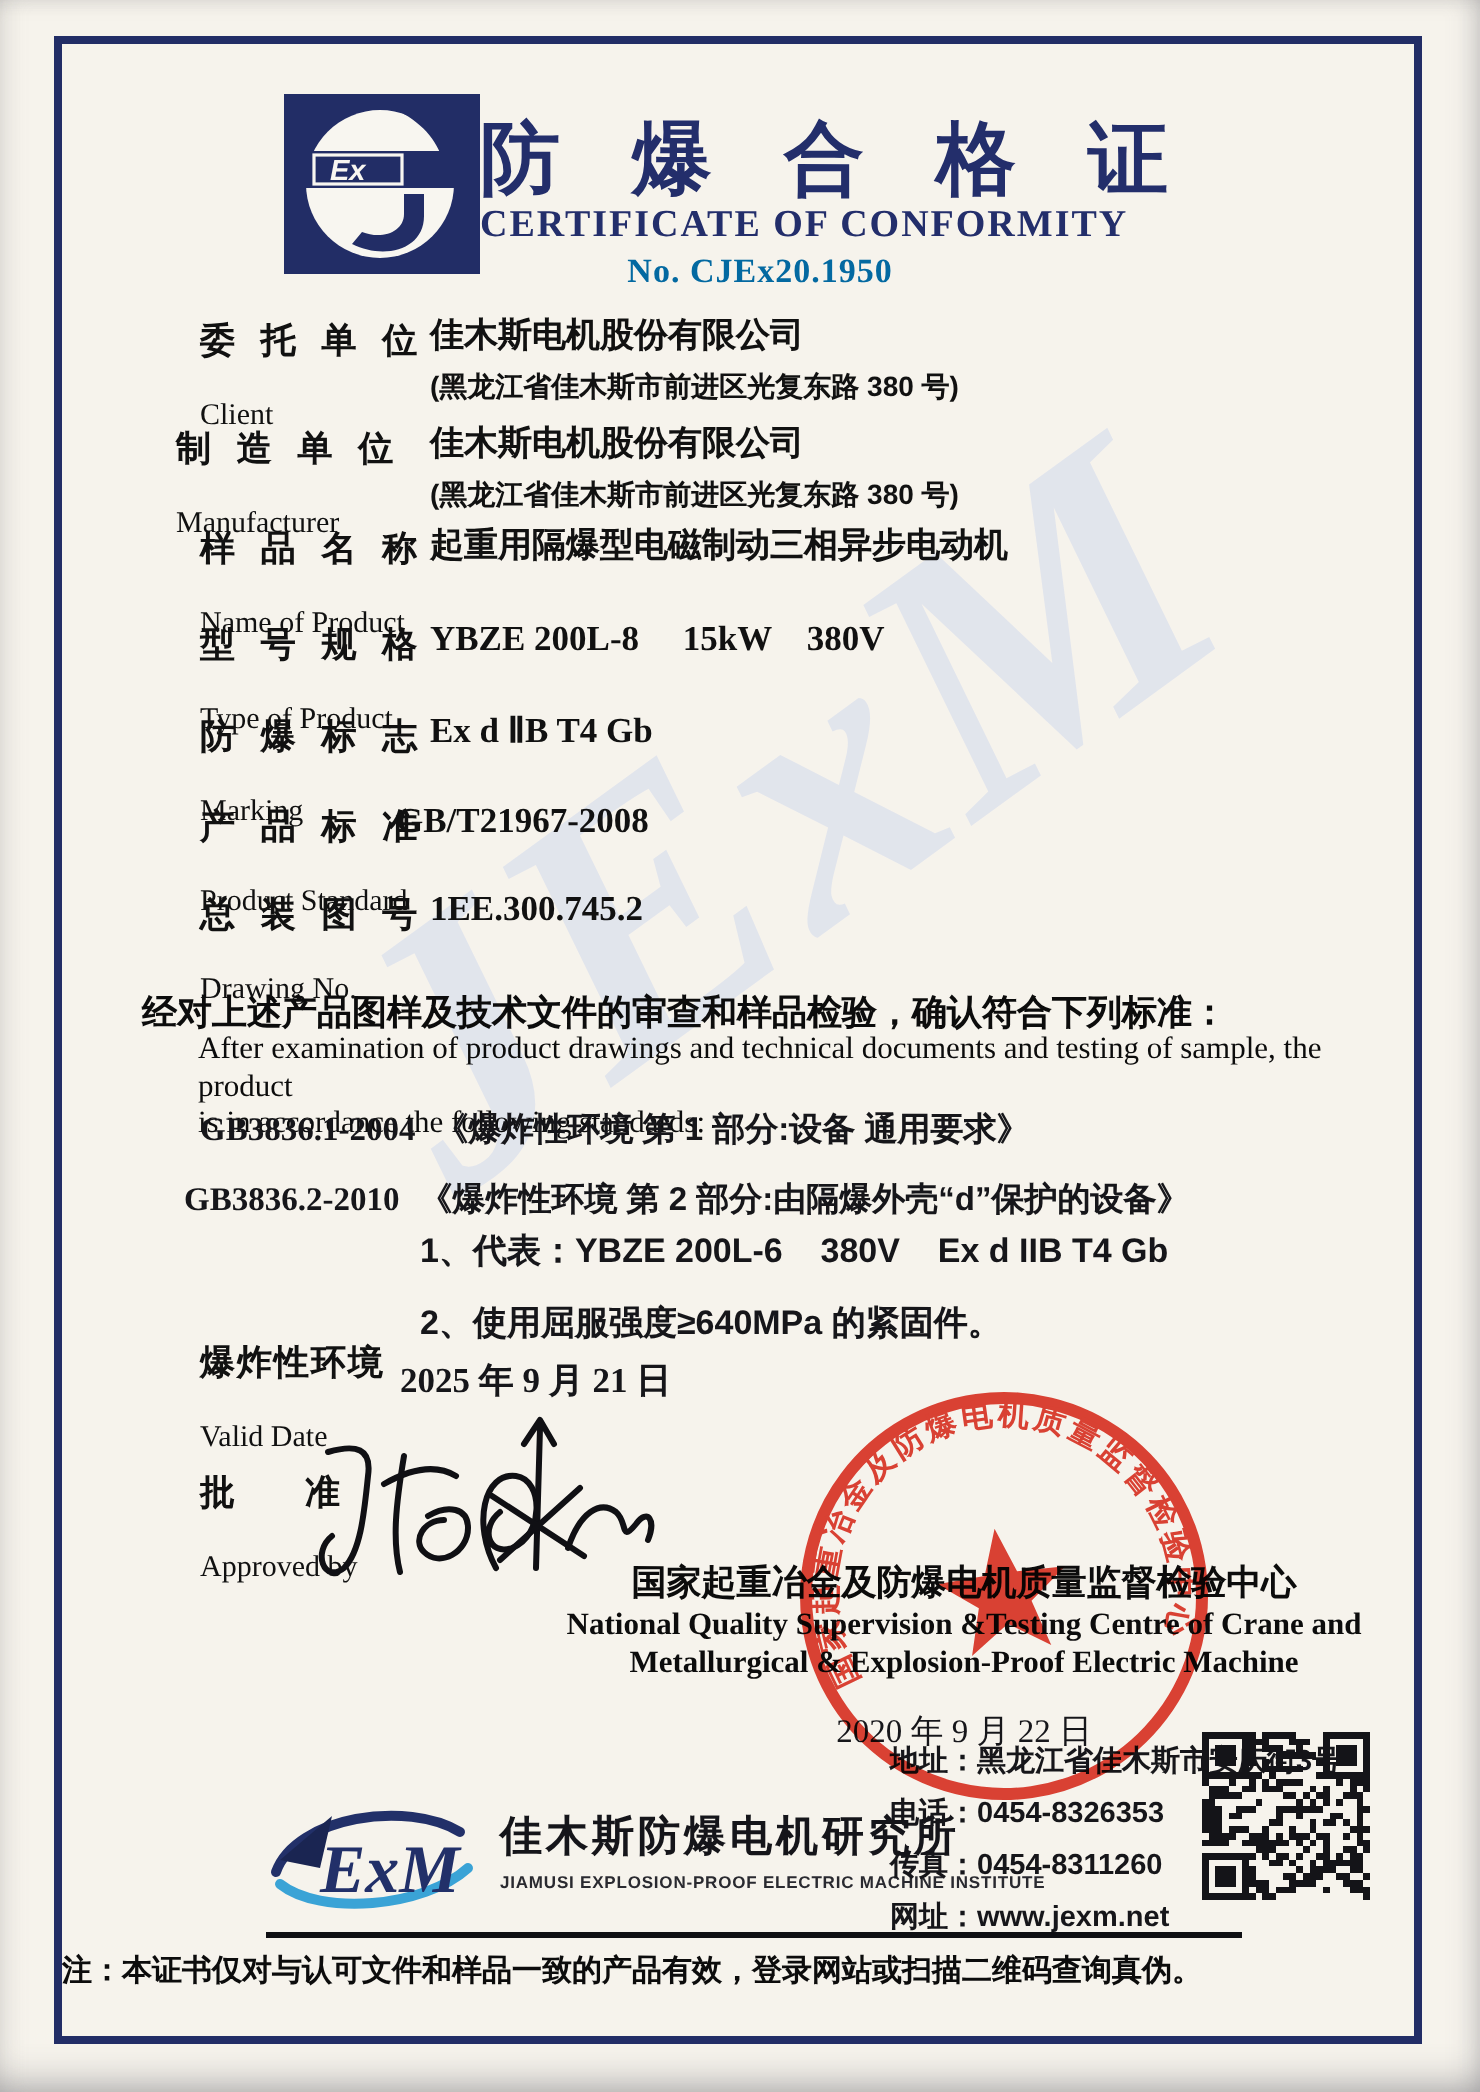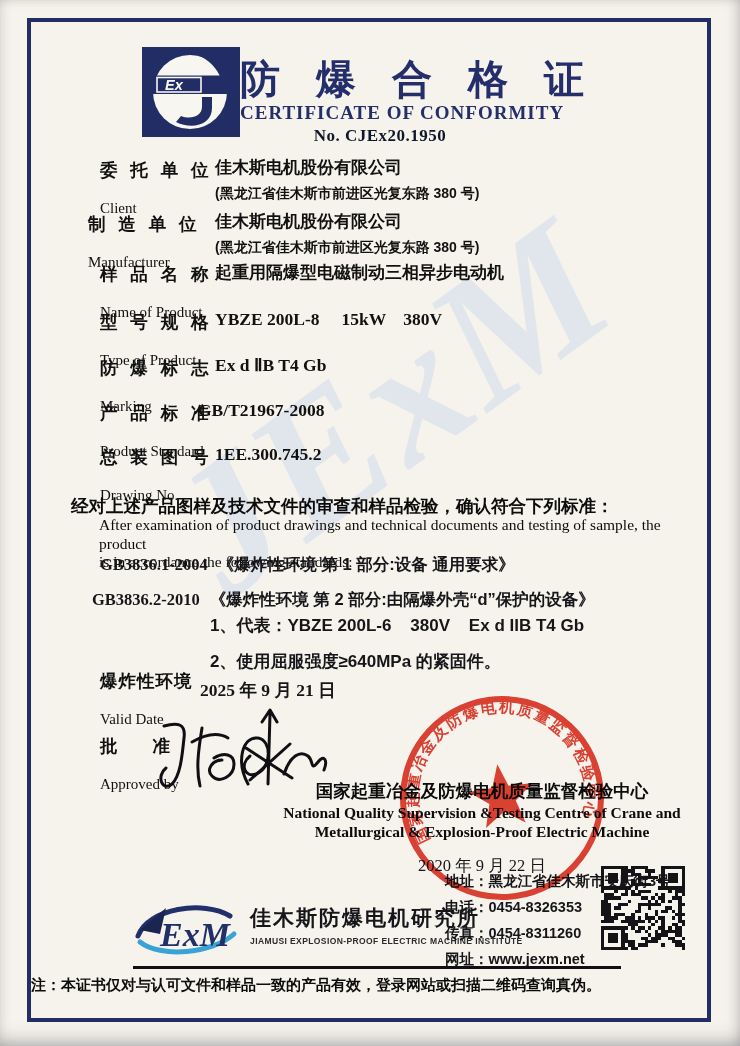--- a/index.html
+++ b/index.html
@@ -20,21 +20,21 @@
   
   .watermark{
     position:absolute; left:90px; top:300px; width:600px; z-index:0;
     text-align:center; transform:rotate(-36deg);
     font:italic 700 185px "Liberation Serif",serif;
     color:#ccd6ee; opacity:.48; letter-spacing:4px; pointer-events:none;
   }
   
   .title-cn{font:700 40px "Liberation Serif",serif; color:#232e6b; letter-spacing:13px; white-space:nowrap;}
   .title-en{font:700 19px "Liberation Serif",serif; color:#232e6b; letter-spacing:1px; white-space:nowrap;}
-  .cert-no{font:700 17px "Liberation Serif",serif; color:#0f172a; letter-spacing:.5px; white-space:nowrap;}
+  .cert-no{font:700 17px "Liberation Serif",serif; color:#0369a1; letter-spacing:.5px; white-space:nowrap;}
   
   .lab-cn{font:700 17.5px "Liberation Sans",sans-serif; letter-spacing:4px; color:#111; white-space:pre;}
   .lab-en{font:400 15px "Liberation Serif",serif; color:#111; margin-top:18px;}
   .val-cn{font:700 17px "Liberation Sans",sans-serif; color:#111; white-space:pre;}
   .val-lat{font:700 17.5px "Liberation Serif",serif; color:#111; white-space:pre;}
   .val-sub{font:700 14px "Liberation Sans",sans-serif; color:#111; margin-top:6px; white-space:pre;}
   
   .stmt-cn{font:700 17.5px "Liberation Sans",sans-serif; color:#0c0c0c; white-space:nowrap;}
   .stmt-en{font:400 15.5px "Liberation Serif",serif; color:#0c0c0c; line-height:18.5px;margin-left:28px;}
   .std-line{white-space:nowrap;}

